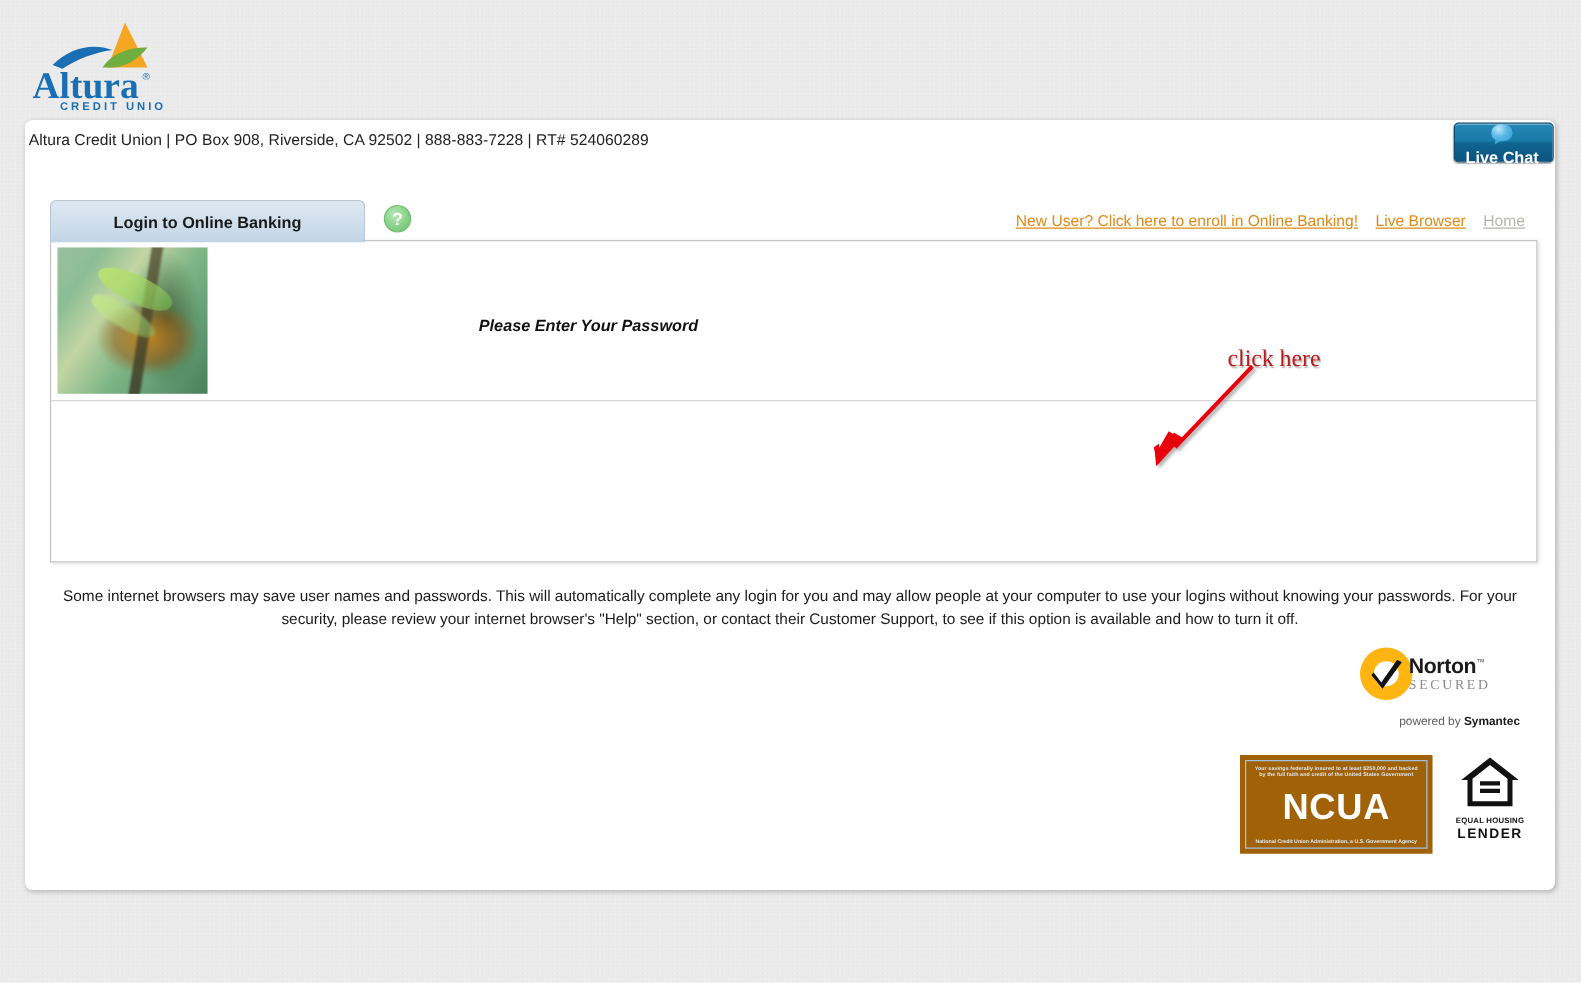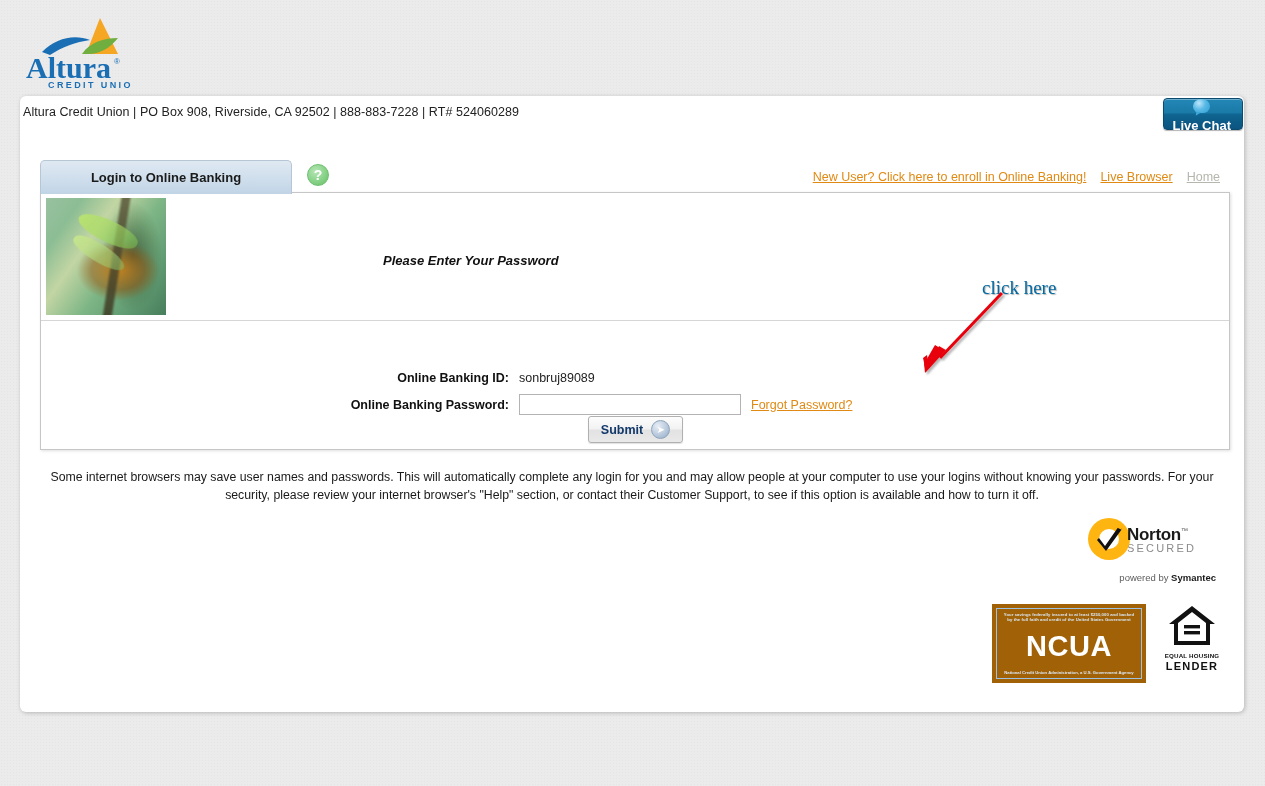--- a/index.html
+++ b/index.html
@@ -286,21 +286,21 @@
     color: #fff; font-size: 10px; line-height: 1;
   }
 
   
   #annotation {
     position: absolute;
     left: 982px;
     top: 277px;
     font-family: "Liberation Serif", serif;
     font-size: 19px;
-    color: #0369a1;
+    color: #b91c1c;
     text-shadow: 1px 1px 1px rgba(120,120,120,0.55);
     z-index: 9;
     pointer-events: none;
   }
   #arrow-svg {
     position: absolute;
     left: 905px;
     top: 288px;
     width: 110px;
     height: 90px;
@@ -372,20 +372,21 @@
     font-size: 7px;
     vertical-align: super;
     font-weight: normal;
     color: #555;
   }
   #norton .n-sec {
     font-size: 11px;
     color: #8a8a8a;
     letter-spacing: 2.2px;
     line-height: 13px;
+    font-family: Liberation Serif, serif;
   }
   #norton .powered {
     margin-top: 12px;
     text-align: right;
     font-size: 9.5px;
     color: #5c5c5c;
   }
   #norton .powered b { color: #1a1a1a; }
 
   
@@ -489,37 +490,20 @@
 <div id="panel">
   <div id="panel-top">
     <div id="sec-image">
       <div class="stem"></div>
       <div class="wing"></div>
       <div class="wing2"></div>
     </div>
     <div id="panel-prompt">Please Enter Your Password</div>
   </div>
 
-  <div id="panel-bottom">
-    <div class="form-row" id="row-id">
-      <span class="lbl">Online Banking ID:</span>
-      <span id="id-value">sonbruj89089</span>
-    </div>
-
-    <div class="form-row" id="row-pass">
-      <span class="lbl">Online Banking Password:</span>
-      <input id="password-input" type="password" placeholder="" style="">
-      <a id="forgot-link">Forgot Password?</a>
-    </div>
-
-    <div id="submit-btn">
-      <span class="txt">Submit</span>
-      <span class="arrow">➤</span>
-    </div>
-  </div>
 </div>
 
 <div id="annotation">click here</div>
 <svg id="arrow-svg" viewBox="0 0 110 90">
   <defs>
     <filter id="shdw" x="-30%" y="-30%" width="180%" height="180%">
       <feDropShadow dx="2" dy="2" stdDeviation="1.2" flood-color="#999" flood-opacity="0.75"></feDropShadow>
     </filter>
   </defs>
   <g filter="url(#shdw)">

